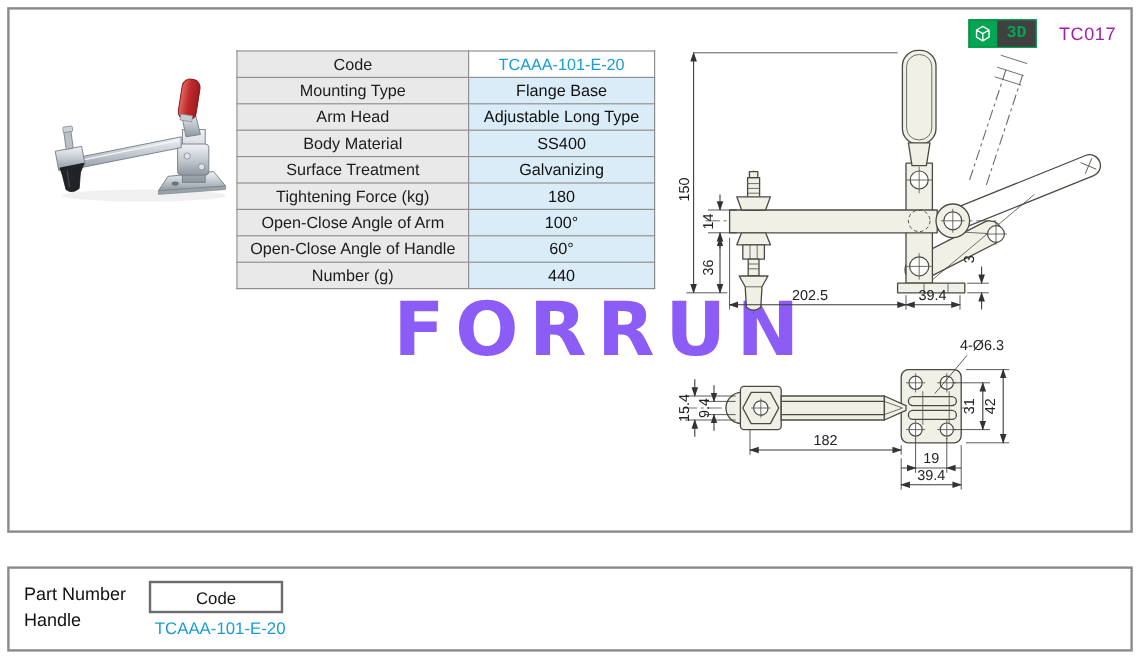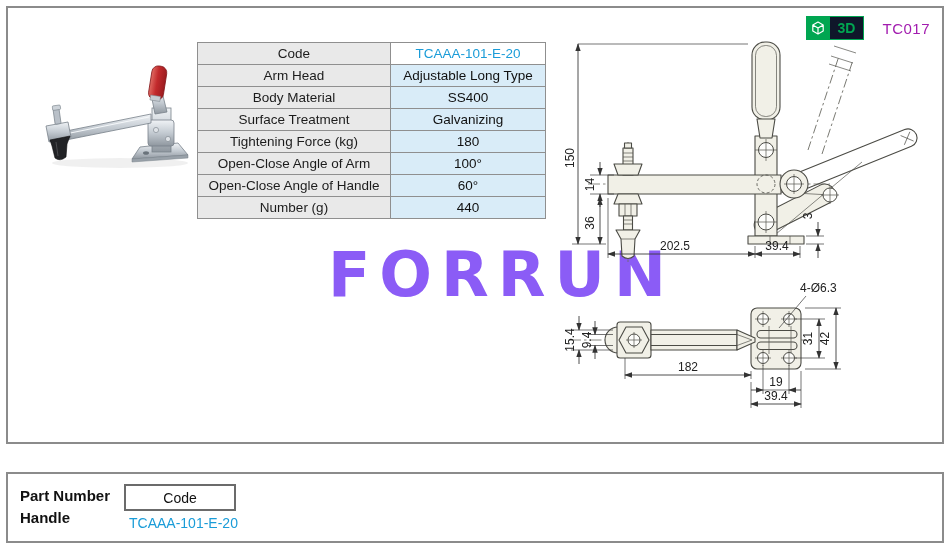--- a/index.html
+++ b/index.html
@@ -4,21 +4,21 @@
 <style>
   html,body{margin:0;padding:0;background:#fff;}
   body{width:950px;height:547px;position:relative;font-family:"Liberation Sans",sans-serif;overflow:hidden;color:#1c1c1c;}
 
   
   .main-panel{position:absolute;left:6px;top:6px;width:934px;height:434px;border:2px solid #8b8b8b;background:#fff;}
   .bottom-panel{position:absolute;left:6px;top:472px;width:934px;height:67px;border:2px solid #8b8b8b;background:#fff;}
 
   
   .badge-row{position:absolute;top:8px;right:12px;display:flex;align-items:center;gap:18px;}
-  .badge-3d{display:flex;align-items:stretch;border:1.5px solid #00a651;height:22px;background:#0f172a;cursor:pointer;}
+  .badge-3d{display:flex;align-items:stretch;border:1.5px solid #00a651;height:22px;background:#404040;cursor:pointer;font-family:Liberation Mono, monospace;}
   .badge-3d-icon{width:23px;background:#00a651;display:flex;align-items:center;justify-content:center;}
   .badge-3d-label{color:#00a651;font-size:14px;font-weight:bold;padding:0 8px;display:flex;align-items:center;}
   .model-code{font-size:15px;color:#a21caf;letter-spacing:0.5px;}
 
   
   .spec-table{position:absolute;left:189px;top:34px;border-collapse:collapse;table-layout:fixed;}
   .spec-table td{border:1.5px solid #8f8f8f;height:21px;padding:0 4px;text-align:center;font-size:13.5px;white-space:nowrap;}
   .spec-table td.lbl{width:184px;background:#e9e9e9;color:#1c1c1c;}
   .spec-table td.val{width:146px;background:#d9ecf8;color:#111;}
   .spec-table td.val-code{background:#ffffff;color:#1a9cd8;}
@@ -35,21 +35,21 @@
   .d-thin{fill:none;stroke:#55554f;stroke-width:0.7;}
   .d-hole{fill:#fdfdfb;stroke:#4b4b45;stroke-width:1;}
   .d-dim{stroke:#3a3a3a;stroke-width:0.9;fill:none;}
   .d-ext{stroke:#3a3a3a;stroke-width:0.7;fill:none;}
   .d-cl{stroke:#6a6a62;stroke-width:0.8;fill:none;stroke-dasharray:12 3 2.5 3;}
   .d-ph{stroke:#6a6a62;stroke-width:0.9;fill:none;stroke-dasharray:9 3 2.5 3;}
   .d-dash{stroke:#4b4b45;stroke-width:0.8;fill:none;stroke-dasharray:3 2.2;}
   .d-txt{font:12px "Liberation Sans",sans-serif;fill:#222;}
 
   
-  .pn-title{position:absolute;left:12px;top:11px;font-size:15px;font-weight:bold;color:#111;line-height:1.45;}
+  .pn-title{position:absolute;left:12px;top:11px;font-size:15px;font-weight:normal;color:#111;line-height:1.45;}
   .code-box{position:absolute;left:116px;top:10px;width:108px;height:23px;border:2px solid #6b6b6b;
     display:flex;align-items:center;justify-content:center;font-size:14px;color:#111;background:#fff;}
   .code-value{position:absolute;left:121px;top:41px;font-size:14px;color:#1a9cd8;}
 </style>
 </head>
 <body>
 
 <div class="main-panel">
 
   <div class="badge-row">
@@ -105,20 +105,24 @@
 
     <path d="M30,78 L50,74 L47,82 L46,95 Q40,100 35,96 L32,84 Z" fill="#222326" stroke="#0c0c0d" stroke-width="0.6"></path>
     <line x1="36" y1="80" x2="38" y2="94" stroke="#4a4a4e" stroke-width="1"></line>
   </svg>
 
   <table class="spec-table">
     <tbody>
         <tr>
           <td class="lbl">Code</td>
           <td class="val val-code">TCAAA-101-E-20</td>
+        </tr>
+    <tr>
+          <td class="lbl">Mounting Type</td>
+          <td class="val">Flange Base</td>
         </tr>
     <tr>
           <td class="lbl">Arm Head</td>
           <td class="val">Adjustable Long Type</td>
         </tr>
     <tr>
           <td class="lbl">Body Material</td>
           <td class="val">SS400</td>
         </tr>
     <tr>

